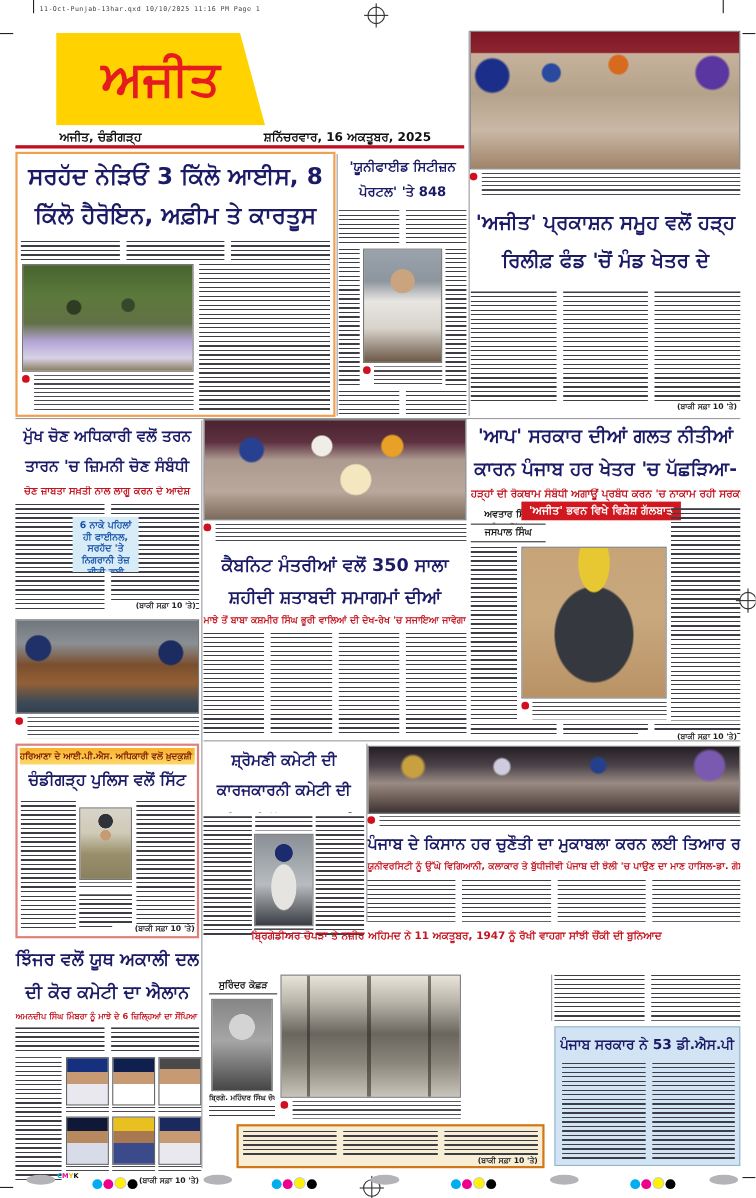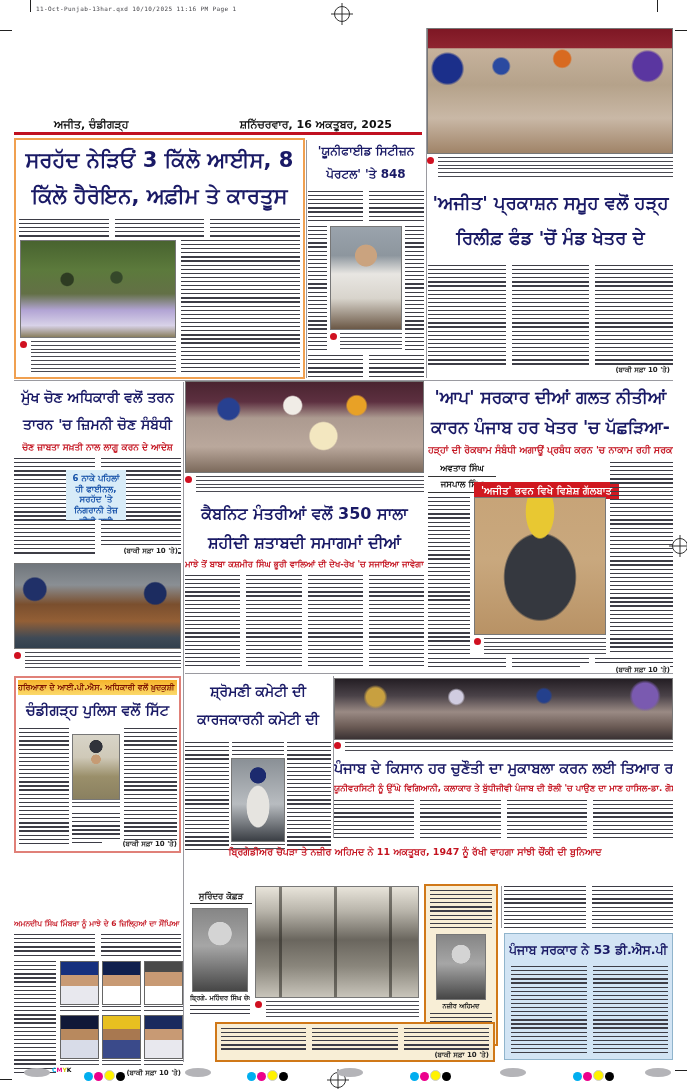--- a/index.html
+++ b/index.html
@@ -52,20 +52,23 @@
   <div class="abs xh" style="left:334px;top:6px"></div>
   <div class="abs xh" style="left:672px;top:538px"></div>
   <div class="abs xh" style="left:330px;top:1072px"></div>
   <div class="abs crop" style="left:30px;top:0;width:1px;height:12px"></div>
   <div class="abs crop" style="left:0;top:30px;width:12px;height:1px"></div>
   <div class="abs crop" style="left:657px;top:0;width:1px;height:12px"></div>
   <div class="abs crop" style="left:675px;top:30px;width:12px;height:1px"></div>
   <div class="abs crop" style="left:0;top:1079px;width:12px;height:1px"></div>
   <div class="abs crop" style="left:675px;top:1070px;width:12px;height:1px"></div>
 
+  <div class="abs" style="left:51px;top:30px;width:190px;height:84px;background:#ffd200;clip-path:polygon(0 0,88% 0,100% 100%,0 100%)">
+    <div style="font-weight:900;color:#e51b20;font-size:44px;line-height:84px;text-align:center">ਅਜੀਤ</div>
+  </div>
   <div class="abs" style="left:54px;top:118px;width:160px;height:14px;font-size:11px;font-weight:700">ਅਜੀਤ, ਚੰਡੀਗੜ੍ਹ</div>
   <div class="abs" style="left:225px;top:118px;width:167px;height:14px;font-size:11px;font-weight:700;text-align:right">ਸ਼ਨਿੱਚਰਵਾਰ, 16 ਅਕਤੂਬਰ, 2025</div>
   <div class="abs" style="left:14px;top:132px;width:408px;height:2.5px;background:#c01020"></div>
 
   <div class="abs ph ph-relief" style="left:427px;top:28px;width:246px;height:126px"></div>
   <div class="abs" style="left:427px;top:157px;width:246px;height:25px">
     <span class="dot"></span>
     <span class="abs capsim" style="left:11px;top:0;width:235px;height:23px"></span>
   </div>
 
@@ -137,21 +140,21 @@
       <div class="sim"></div>
       <div class="sim"></div>
       <div class="sim"></div>
       <div class="sim"></div>
     </div>
 
   <div class="abs hl" style="left:428px;top:382px;width:245px;height:60px;font-size:17px;line-height:1.78">'ਆਪ' ਸਰਕਾਰ ਦੀਆਂ ਗਲਤ ਨੀਤੀਆਂ ਕਾਰਨ ਪੰਜਾਬ ਹਰ ਖੇਤਰ 'ਚ ਪੱਛੜਿਆ-ਬੰਗ</div>
   <div class="abs sub" style="left:428px;top:444px;width:245px;height:14px;font-size:9.5px">ਹੜ੍ਹਾਂ ਦੀ ਰੋਕਥਾਮ ਸੰਬੰਧੀ ਅਗਾਊਂ ਪ੍ਰਬੰਧ ਕਰਨ 'ਚ ਨਾਕਾਮ ਰਹੀ ਸਰਕਾਰ</div>
   <div class="abs bybox" style="left:428px;top:462px;width:68px;height:15px">ਅਵਤਾਰ ਸਿੰਘ ਭੰਵਰਗਿੱਲ</div>
   <div class="abs bybox" style="left:428px;top:478px;width:68px;height:15px">ਜਸਪਾਲ ਸਿੰਘ</div>
-  <div class="abs banner" style="left:474px;top:482px;width:145px;height:17px">'ਅਜੀਤ' ਭਵਨ ਵਿਖੇ ਵਿਸ਼ੇਸ਼ ਗੱਲਬਾਤ</div>
+  <div class="abs banner" style="left:474px;top:456px;width:145px;height:17px">'ਅਜੀਤ' ਭਵਨ ਵਿਖੇ ਵਿਸ਼ੇਸ਼ ਗੱਲਬਾਤ</div>
   <div class="abs ph ph-bung" style="left:474px;top:497px;width:132px;height:138px"></div>
   <div class="abs" style="left:474px;top:638px;width:132px;height:18px">
     <span class="dot"></span>
     <span class="abs capsim" style="left:10px;top:0;width:122px;height:16px"></span>
   </div>
   <div class="abs sim" style="left:428px;top:497px;width:42px;height:158px"></div>
   <div class="abs sim" style="left:610px;top:462px;width:63px;height:193px"></div>
   <div class="abs cols" style="left:428px;top:658px;width:245px;height:12px">
       <div class="sim"></div>
       <div class="sim"></div>
@@ -169,20 +172,21 @@
     <div class="kick abs" style="left:2px;top:2px;width:159px;height:15px;font-size:8px;line-height:15px">ਹਰਿਆਣਾ ਦੇ ਆਈ.ਪੀ.ਐਸ. ਅਧਿਕਾਰੀ ਵਲੋਂ ਖ਼ੁਦਕੁਸ਼ੀ ਮਾਮਲਾ</div>
     <div class="hl abs" style="left:2px;top:19px;width:159px;height:26px;font-size:14.5px;line-height:1.8">ਚੰਡੀਗੜ੍ਹ ਪੁਲਿਸ ਵਲੋਂ ਸਿੱਟ ਦਾ ਗਠਨ</div>
     <div class="abs sim" style="left:3px;top:50px;width:50px;height:116px"></div>
     <div class="abs sim" style="left:108px;top:50px;width:53px;height:116px"></div>
     <div class="abs ph ph-officer" style="left:56px;top:56px;width:48px;height:66px"></div>
     <div class="abs capsim" style="left:56px;top:124px;width:48px;height:8px"></div>
     <div class="abs sim" style="left:56px;top:135px;width:48px;height:30px"></div>
     <div class="abs cont" style="left:86px;top:162px;width:75px;height:9px;background:#fff">(ਬਾਕੀ ਸਫ਼ਾ 10 'ਤੇ)</div>
   </div>
 
+  <div class="abs hl" style="left:14px;top:857px;width:167px;height:60px;font-size:16px;line-height:1.85">ਝਿੰਜਰ ਵਲੋਂ ਯੂਥ ਅਕਾਲੀ ਦਲ ਦੀ ਕੋਰ ਕਮੇਟੀ ਦਾ ਐਲਾਨ</div>
   <div class="abs sub" style="left:14px;top:919px;width:167px;height:12px;font-size:7.5px">ਅਮਨਦੀਪ ਸਿੰਘ ਮਿੰਬਰਾ ਨੂੰ ਮਾਝੇ ਦੇ 6 ਜ਼ਿਲ੍ਹਿਆਂ ਦਾ ਸੌਂਪਿਆ ਅਹੁਦਾ</div>
   <div class="abs cols" style="left:14px;top:934px;width:167px;height:24px">
       <div class="sim"></div>
       <div class="sim"></div>
     </div>
   <div class="abs sim" style="left:14px;top:961px;width:42px;height:112px"></div>
 
   <div class="abs hs" style="left:60px;top:961px;width:39px;height:44px;background:linear-gradient(180deg,#16307e 0 30%,#c89a74 30% 56%,#e8e8ee 56% 100%)"></div>
   <div class="abs hs" style="left:102px;top:961px;width:39px;height:44px;background:linear-gradient(180deg,#10204e 0 30%,#c89a74 30% 56%,#ffffff 56% 100%)"></div>
   <div class="abs hs" style="left:144px;top:961px;width:39px;height:44px;background:linear-gradient(180deg,#4a4a4a 0 24%,#c89a74 24% 56%,#ffffff 56% 100%)"></div>
@@ -225,27 +229,20 @@
   <div class="abs sub" style="left:185px;top:846px;width:460px;height:13px;font-size:9.5px">ਬ੍ਰਿਗੇਡੀਅਰ ਚੋਪੜਾ ਤੇ ਨਜ਼ੀਰ ਅਹਿਮਦ ਨੇ 11 ਅਕਤੂਬਰ, 1947 ਨੂੰ ਰੱਖੀ ਵਾਹਗਾ ਸਾਂਝੀ ਚੌਂਕੀ ਦੀ ਬੁਨਿਆਦ</div>
   <div class="abs bybox" style="left:190px;top:890px;width:62px;height:14px">ਸੁਰਿੰਦਰ ਕੋਛੜ</div>
   <div class="abs ph ph-bw" style="left:192px;top:908px;width:56px;height:84px;filter:grayscale(1)"></div>
   <div class="abs nm" style="left:190px;top:994px;width:60px;height:9px">ਬ੍ਰਿਗੇ. ਮਹਿੰਦਰ ਸਿੰਘ ਚੋਪੜਾ</div>
   <div class="abs sim" style="left:190px;top:1005px;width:60px;height:12px"></div>
   <div class="abs ph ph-gate" style="left:255px;top:886px;width:164px;height:112px"></div>
   <div class="abs" style="left:255px;top:1001px;width:164px;height:18px">
     <span class="dot"></span>
     <span class="abs capsim" style="left:11px;top:0;width:153px;height:16px"></span>
   </div>
-  <div class="abs" style="left:424px;top:884px;width:74px;height:162px;background:#f8eed6;border:2px solid #d07818">
-    <div class="abs sim" style="left:4px;top:4px;width:62px;height:40px"></div>
-    <div class="abs ph ph-bw" style="left:10px;top:48px;width:50px;height:66px;filter:grayscale(1)"></div>
-    <div class="abs nm" style="left:2px;top:116px;width:66px;height:8px">ਨਜ਼ੀਰ ਅਹਿਮਦ</div>
-    <div class="abs sim" style="left:4px;top:127px;width:62px;height:18px"></div>
-    <div class="abs cont" style="left:2px;top:147px;width:66px;height:8px;font-size:6.5px">(ਬਾਕੀ ਸਫ਼ਾ 10 'ਤੇ)</div>
-  </div>
   <div class="abs vr" style="left:500.5px;top:886px;width:1px;height:42px"></div>
   <div class="abs cols" style="left:504px;top:886px;width:169px;height:42px">
       <div class="sim"></div>
       <div class="sim"></div>
     </div>
   <div class="abs" style="left:215px;top:1022px;width:280px;height:40px;background:#f8eed6;border:2px solid #d07818">
     <div class="abs cols" style="left:4px;top:4px;width:268px;height:22px">
         <div class="sim"></div>
         <div class="sim"></div>
         <div class="sim"></div>

